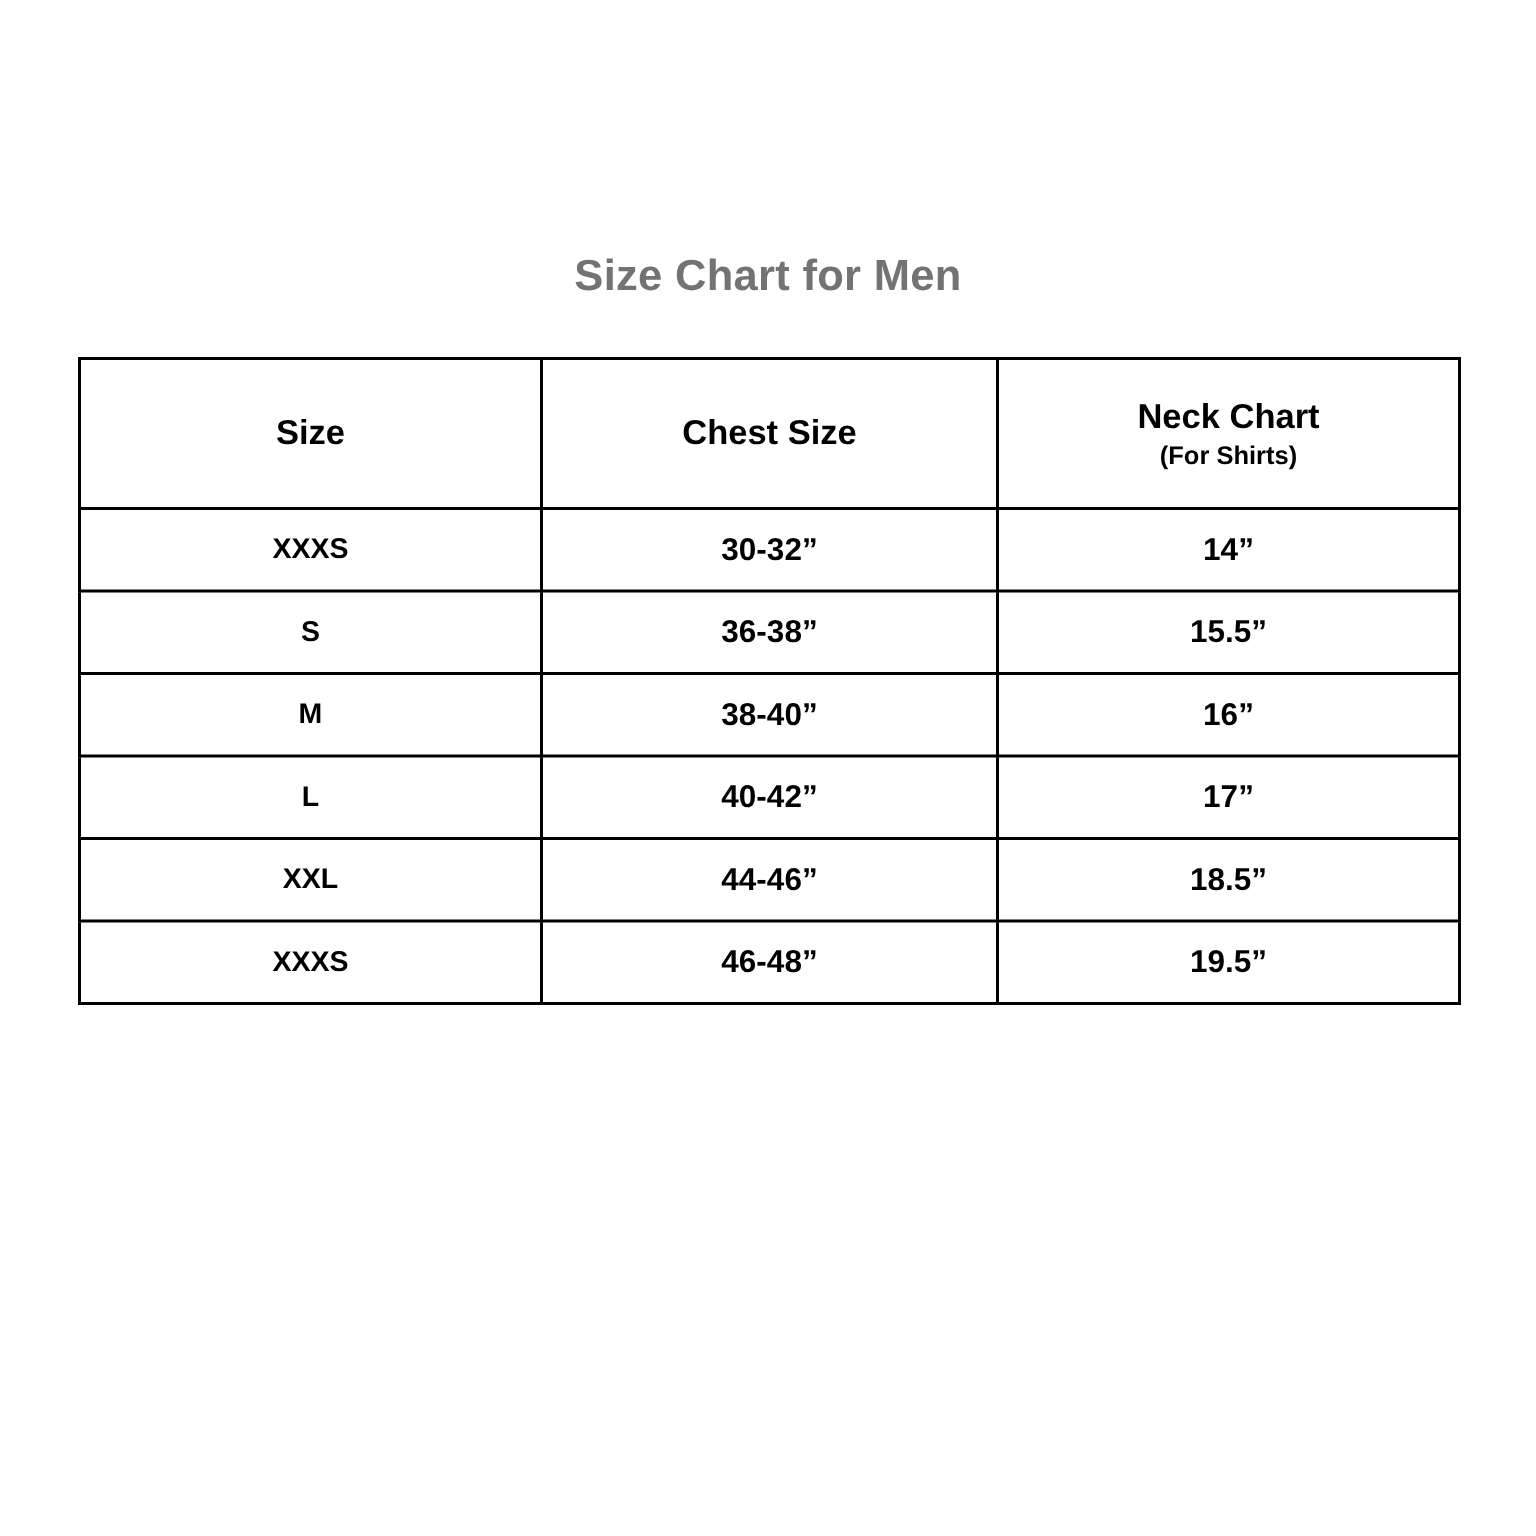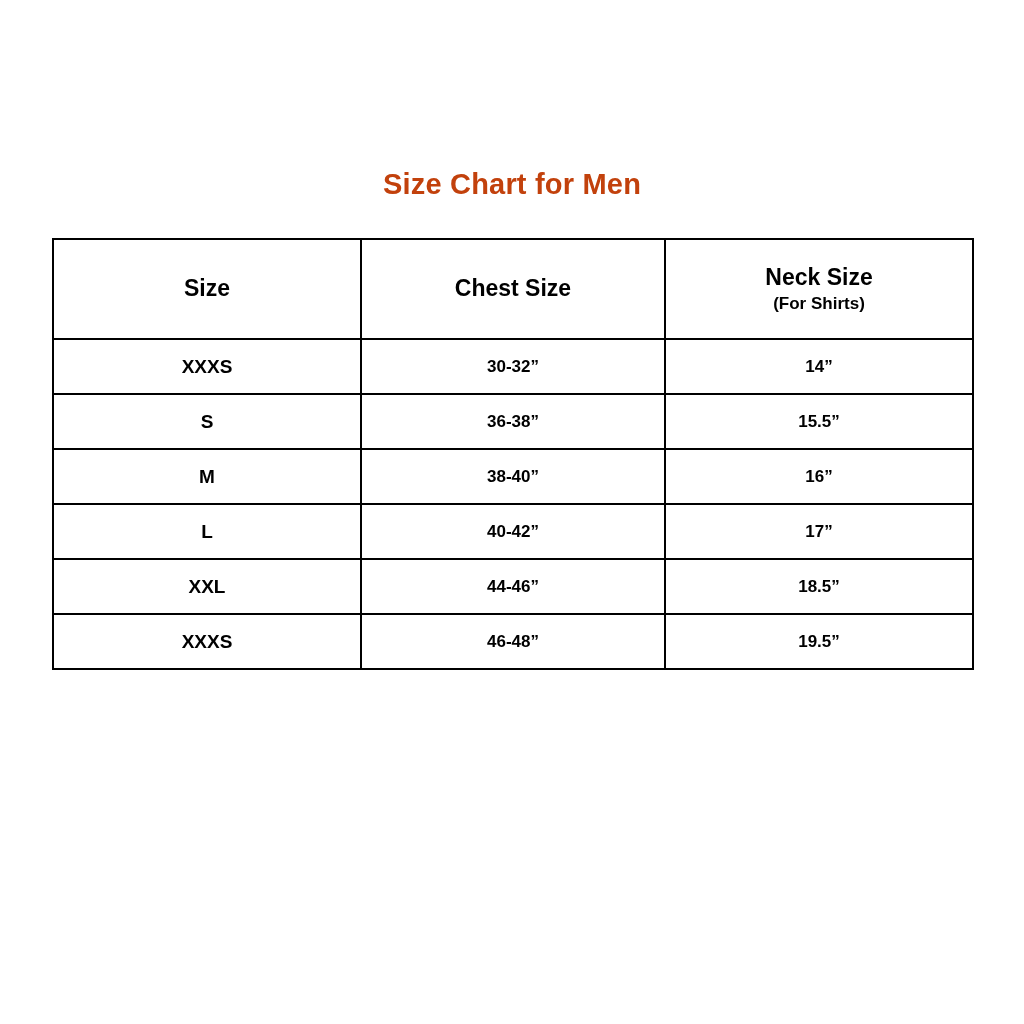--- a/index.html
+++ b/index.html
@@ -22,21 +22,21 @@
   }
   .title {
     position: absolute;
     top: 168px;
     left: 0;
     width: 1024px;
     text-align: center;
     font-size: 29px;
     font-weight: bold;
     letter-spacing: 0.2px;
-    color: #c2410c;
+    color: #737373;
   }
   .table-wrap {
     position: absolute;
     top: 238px;
     left: 52px;
     width: 920px;
   }
   table.size-chart {
     border-collapse: collapse;
     width: 920px;
@@ -60,21 +60,21 @@
     font-size: 23px;
     line-height: 1.35;
   }
   thead th .sub {
     display: block;
     font-size: 17px;
     font-weight: bold;
   }
   tbody td {
     height: 53px;
-    font-size: 17px;
+    font-size: 21px;
   }
   tbody td.size-cell {
     font-size: 19px;
   }
 </style>
 </head>
 <body>
 
 <div class="page">
 
@@ -89,21 +89,21 @@
       </colgroup>
       <thead>
         <tr>
           <th>
             <span>Size</span>
           </th>
           <th>
             <span>Chest Size</span>
           </th>
           <th>
-            <span>Neck Size</span>
+            <span>Neck Chart</span>
             <span class="sub">(For Shirts)</span>
           </th>
         </tr>
       </thead>
       <tbody>
         <tr>
           <td class="size-cell">XXXS</td>
           <td>30-32”</td>
           <td>14”</td>
         </tr>

